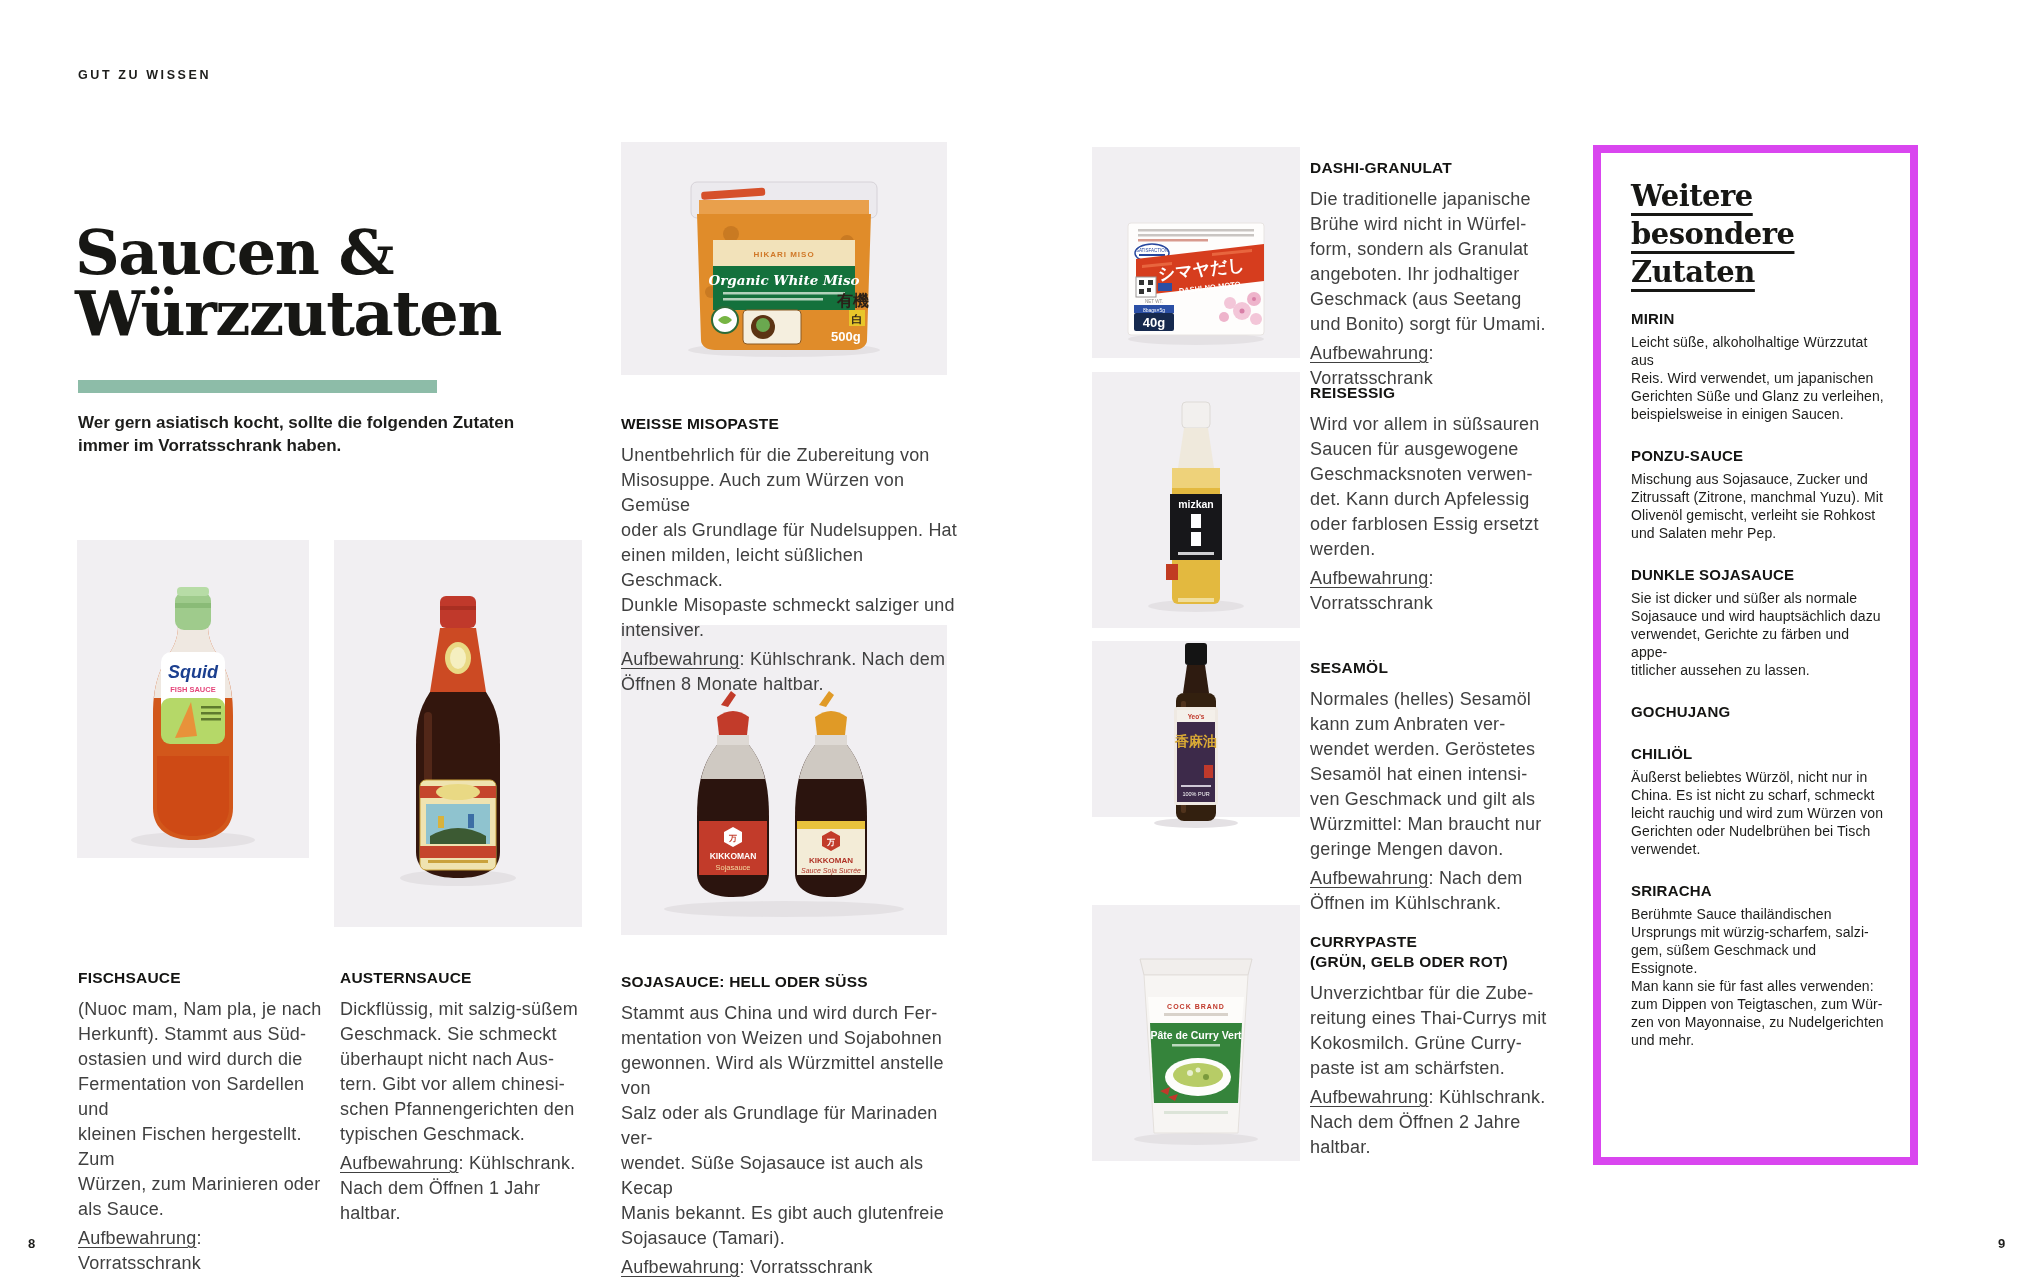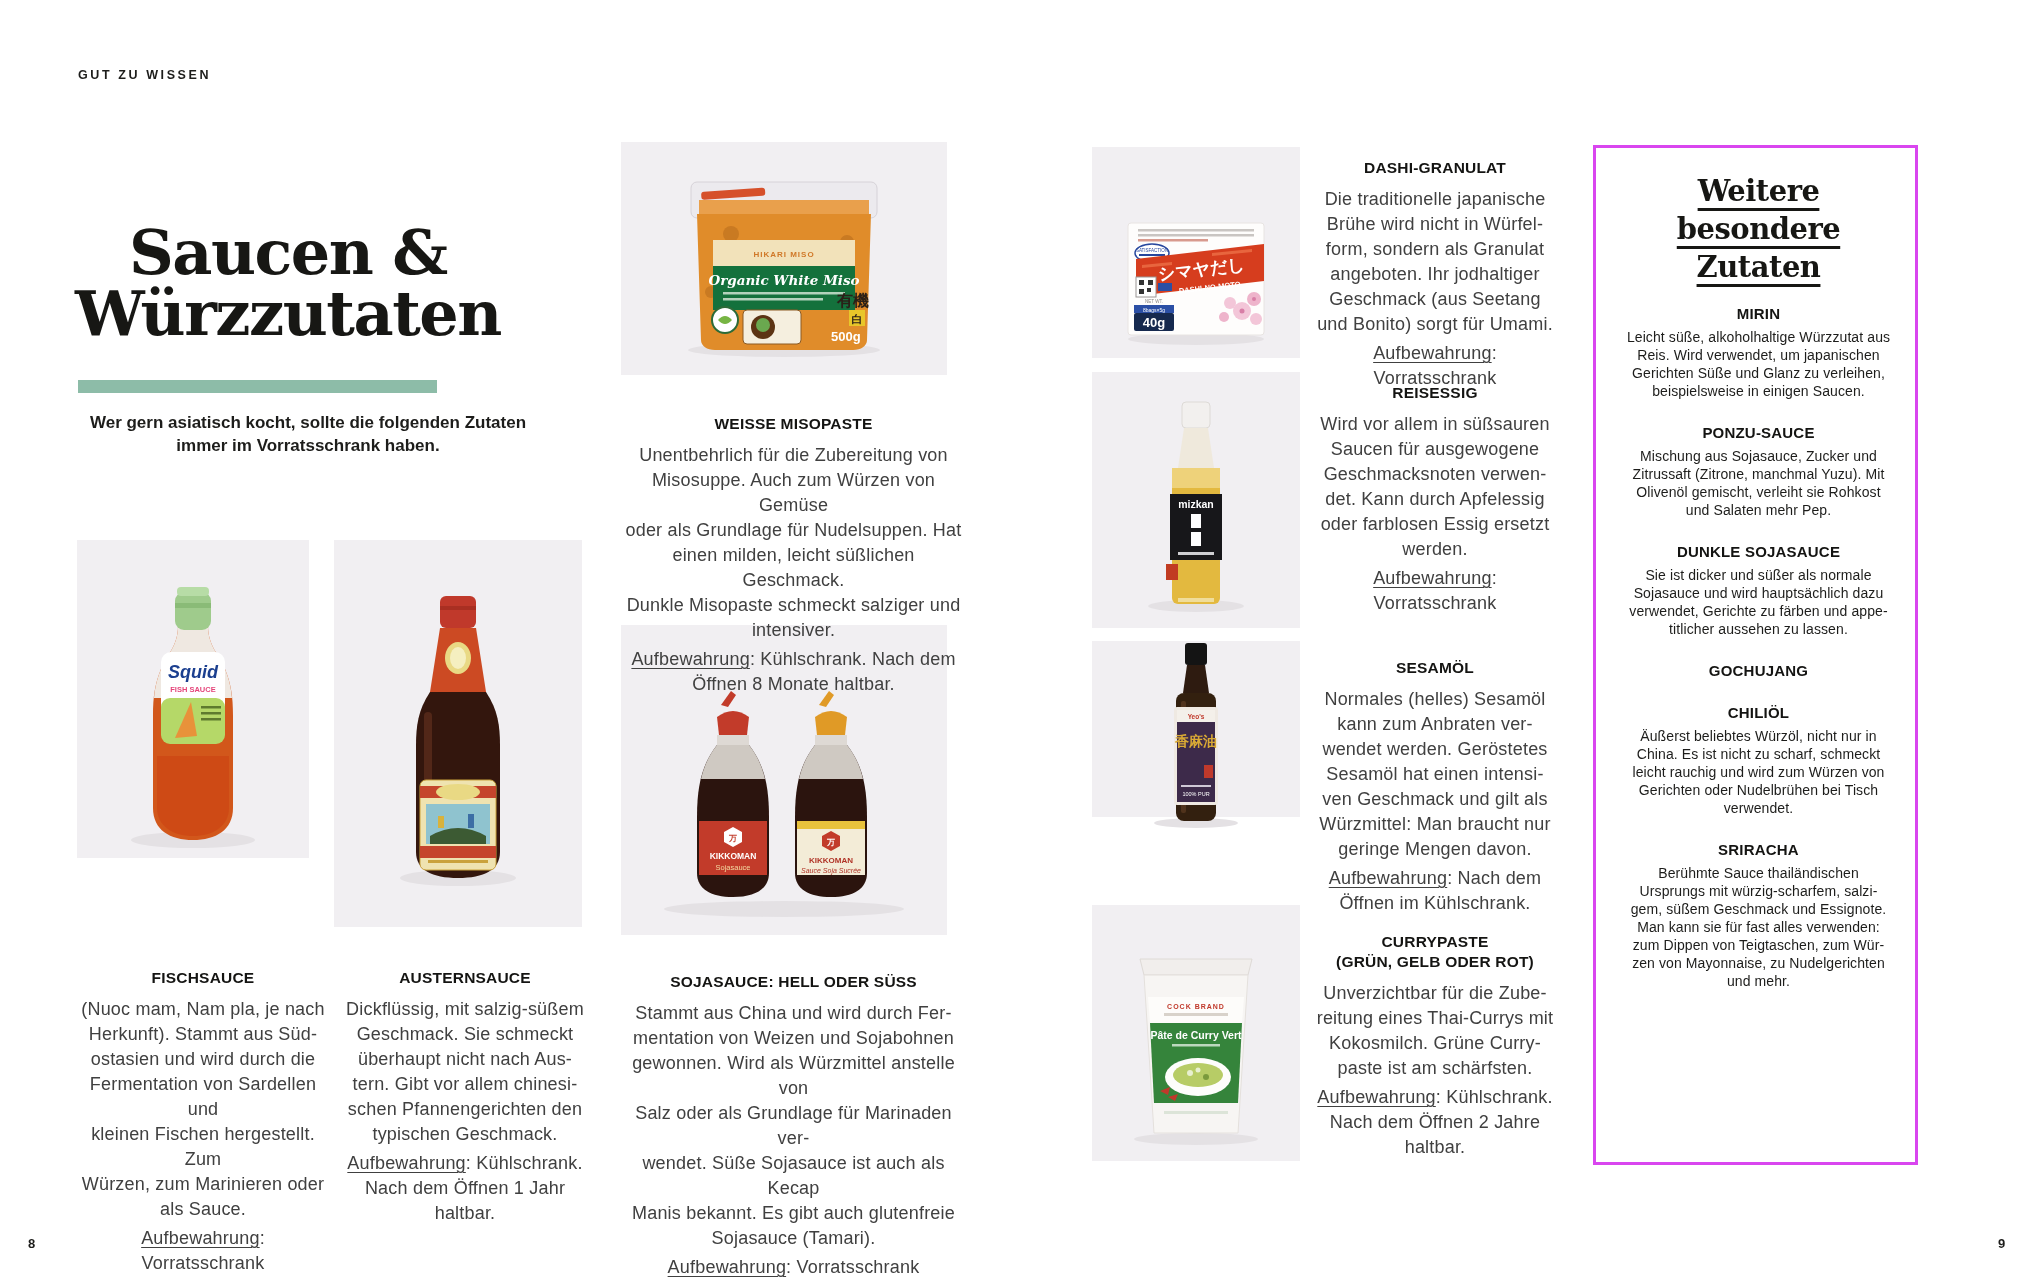--- a/index.html
+++ b/index.html
@@ -1,18 +1,18 @@
 <!DOCTYPE html>
 <html lang="de"><head>
 <meta charset="utf-8">
 <style>
   html,body{margin:0;padding:0;background:#ffffff;}
   .spread{
     position:relative;width:2037px;height:1280px;background:#ffffff;
-    font-family:"Liberation Sans",sans-serif;color:#1d1d1b;overflow:hidden;text-align:center;
+    font-family:"Liberation Sans",sans-serif;color:#1d1d1b;overflow:hidden;
   }
   .abs{position:absolute;}
   .eyebrow{
     font-size:12.5px;font-weight:bold;letter-spacing:2.6px;color:#1d1d1b;
   }
   .page-title{
     margin:0;font-family:"DejaVu Serif","Liberation Serif",serif;
     font-weight:bold;font-size:62px;line-height:61px;letter-spacing:-1.5px;
     white-space:pre-line;color:#171714;
   }
@@ -29,21 +29,21 @@
     margin:16px 0 9px 0;font-size:15.5px;line-height:20px;font-weight:bold;
     letter-spacing:0.2px;white-space:pre-line;color:#141412;
   }
   .entry-body{
     margin:0;font-size:18px;line-height:25px;letter-spacing:0.2px;
     white-space:pre-line;color:#404040;
   }
   .storage{margin-top:4px;}
   .u{text-decoration:underline;text-decoration-thickness:1px;text-underline-offset:3px;}
   .sidebar{
-    position:absolute;border:3px solid #d946ef;background:#ffffff;
+    position:absolute;border:8px solid #d946ef;background:#ffffff;
     box-sizing:border-box;padding:24px 24px 0 30px;
   }
   .sidebar-title{
     margin:0 0 18px 0;font-family:"DejaVu Serif","Liberation Serif",serif;
     font-weight:bold;font-size:29px;line-height:38px;letter-spacing:-0.5px;
     white-space:pre-line;color:#171714;
     text-decoration:underline;text-decoration-thickness:3px;text-underline-offset:7px;
   }
   .sb-item{margin-bottom:23px;}
   .sb-heading{

